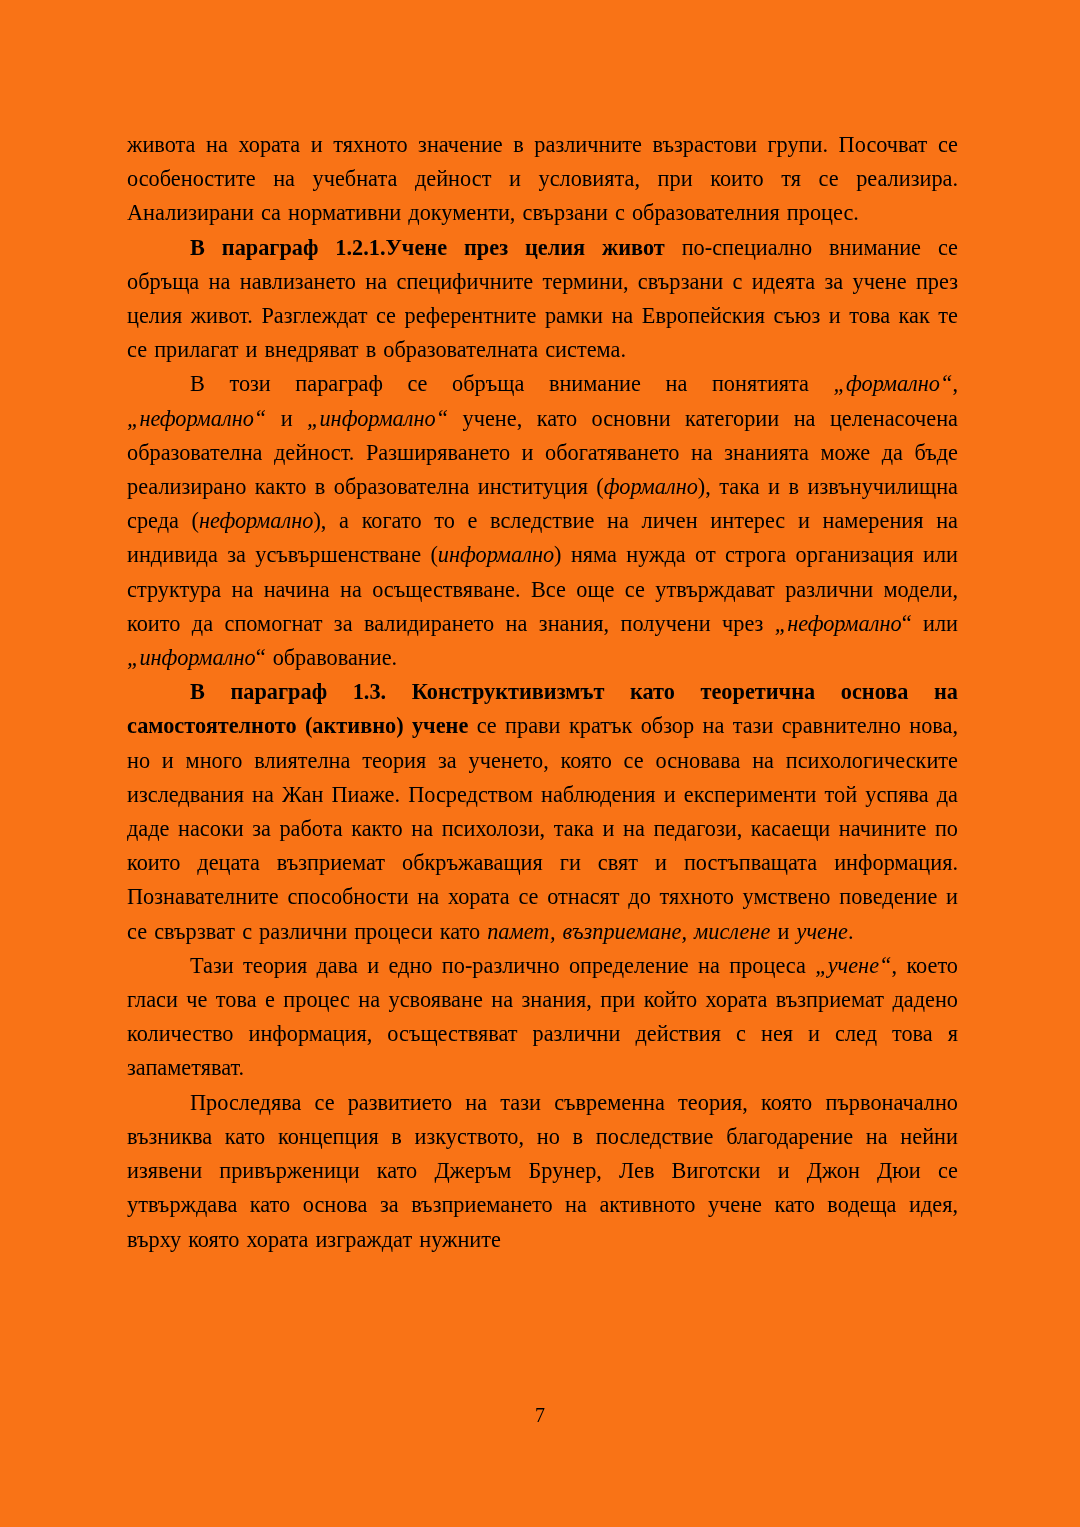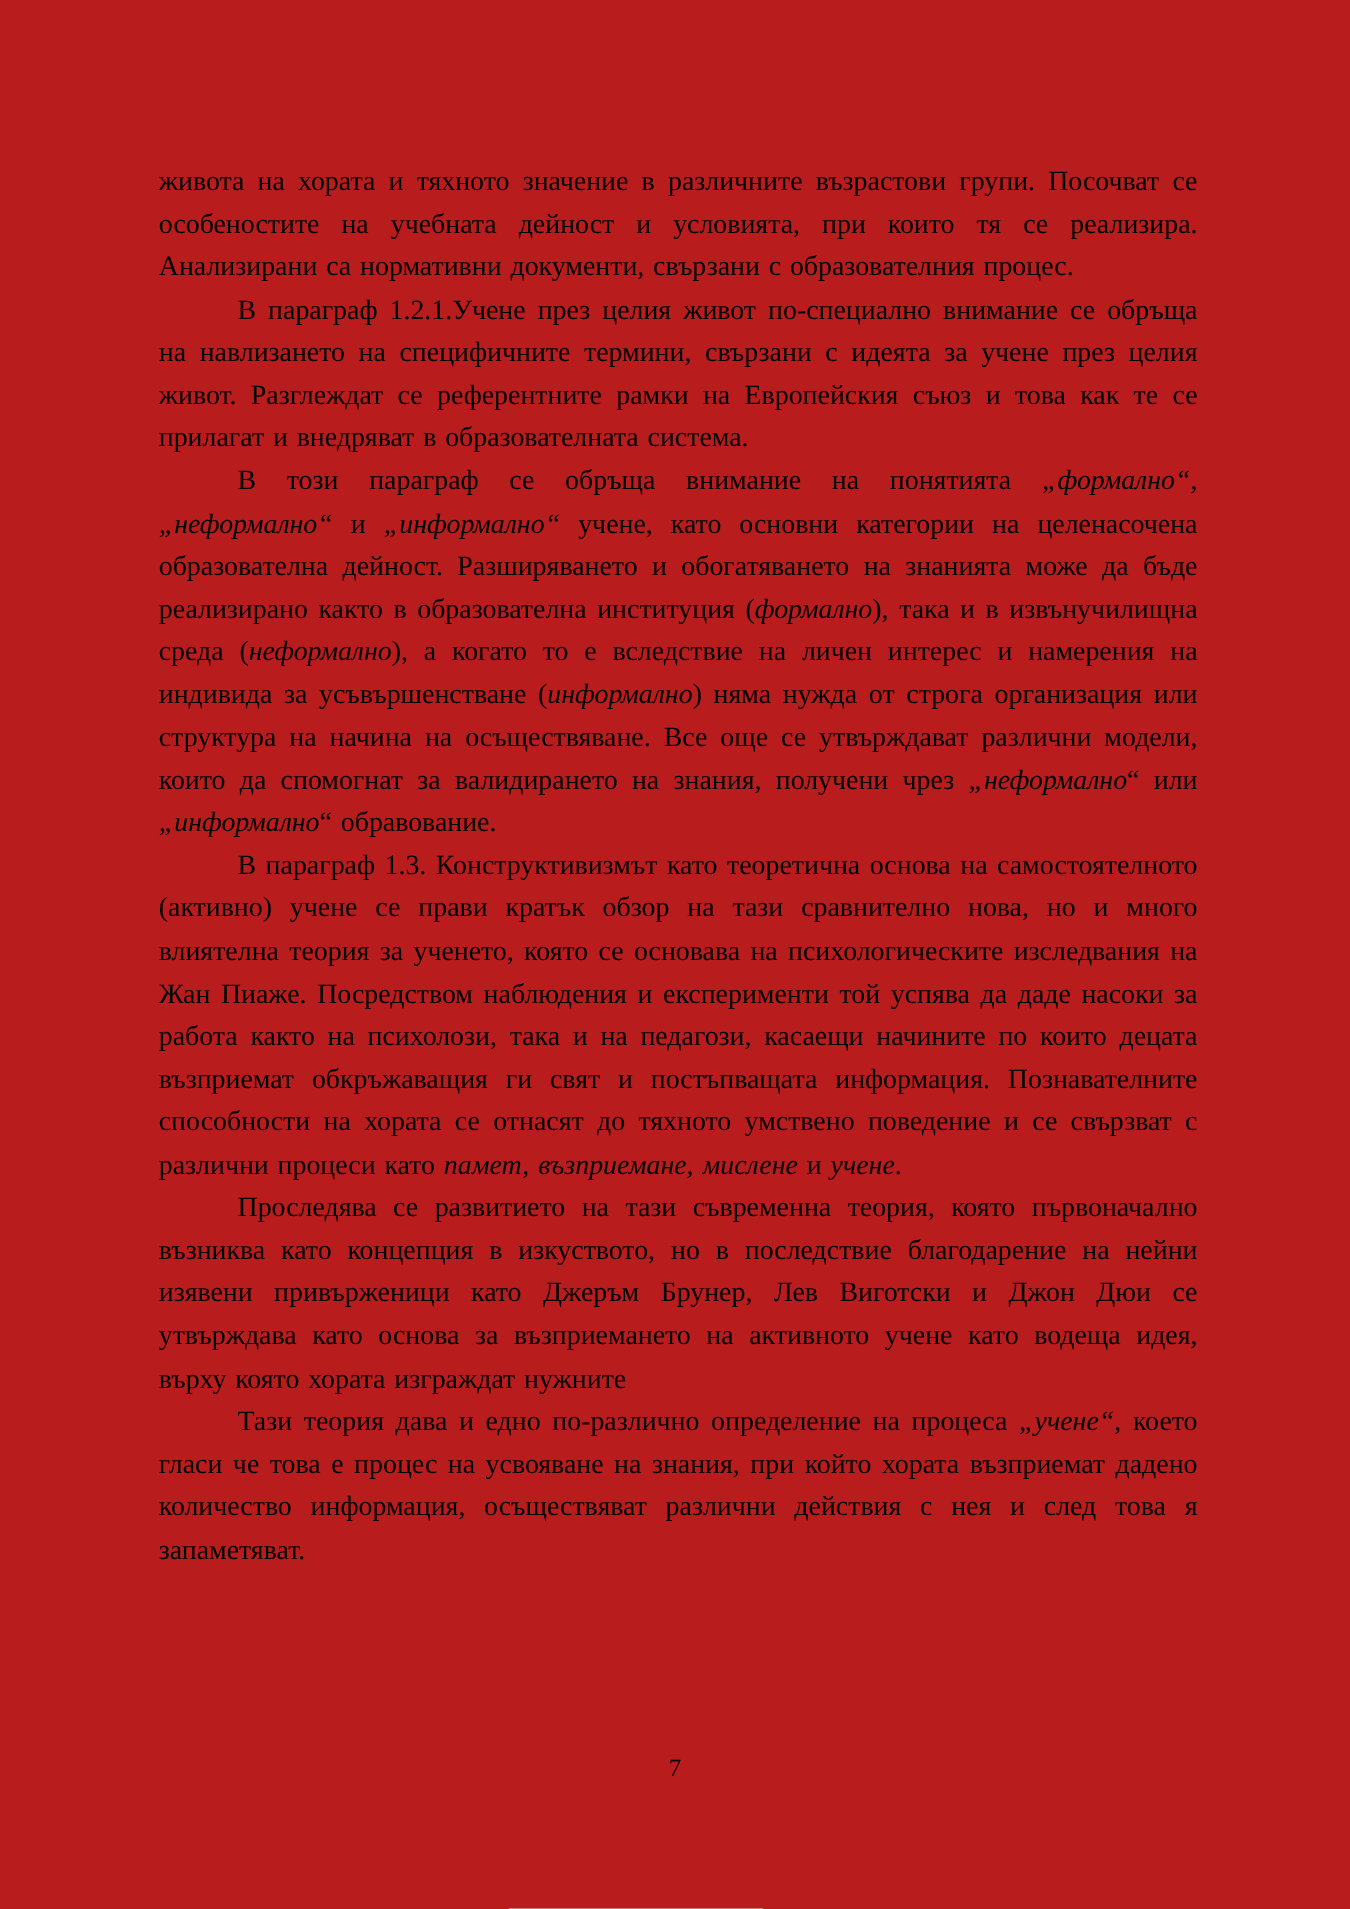--- a/index.html
+++ b/index.html
@@ -4,39 +4,39 @@
 <style>
   html, body {
     margin: 0;
     padding: 0;
     background: #ffffff;
   }
   .page {
     position: relative;
     width: 1080px;
     height: 1527px;
-    background: #b91c1c;
+    background: #f97316;
     box-sizing: border-box;
     padding: 128px 122px 0 127px;
     font-family: "Liberation Serif", "DejaVu Serif", serif;
     color: #000000;
     overflow: hidden;
   }
   .doc-body { width: 831px; }
   p.doc-par {
     margin: 0;
     font-size: 22.3px;
     line-height: 34.2px;
     text-align: justify;
     text-align-last: left;
     word-spacing: 1.5px;
   }
   p.doc-par.indent { text-indent: 63px; }
   .run-n  { font-weight: 400; font-style: normal; }
-  .run-b  { font-weight: 400; font-style: normal; }
+  .run-b  { font-weight: 700; font-style: normal; }
   .run-bi { font-weight: 400; font-style: italic; }
   .page-number {
     position: absolute;
     top: 1404px;
     left: 0;
     width: 1080px;
     text-align: center;
     font-size: 20px;
     font-family: "Liberation Serif", "DejaVu Serif", serif;
     color: #000000;
@@ -44,17 +44,17 @@
 </style>
 </head>
 <body>
 
 <div class="page">
   <div class="doc-body">
       <p class="doc-par"><span class="run-n">живота на хората и тяхното значение в различните възрастови групи. Посочват се особеностите на учебната дейност и условията, при които тя се реализира. Анализирани са нормативни документи, свързани с образователния процес.</span></p>
       <p class="doc-par indent"><span class="run-b">В параграф 1.2.1.Учене през целия живот</span><span class="run-n"> по-специално внимание се обръща на навлизането на специфичните термини, свързани с идеята за учене през целия живот. Разглеждат се референтните рамки на Европейския съюз и това как те се прилагат и внедряват в образователната система.</span></p>
       <p class="doc-par indent"><span class="run-n">В този параграф се обръща внимание на понятията </span><span class="run-bi">„формално“</span><span class="run-n">, </span><span class="run-bi">„неформално“</span><span class="run-n"> и </span><span class="run-bi">„информално“</span><span class="run-n"> учене, като основни категории на целенасочена образователна дейност. Разширяването и обогатяването на знанията може да бъде реализирано както в образователна институция (</span><span class="run-bi">формално</span><span class="run-n">), така и в извънучилищна среда (</span><span class="run-bi">неформално</span><span class="run-n">), а когато то е вследствие на личен интерес и намерения на индивида за усъвършенстване (</span><span class="run-bi">информално</span><span class="run-n">) няма нужда от строга организация или структура на начина на осъществяване. Все още се утвърждават различни модели, които да спомогнат за валидирането на знания, получени чрез </span><span class="run-bi">„неформално</span><span class="run-n">“ или </span><span class="run-bi">„информално</span><span class="run-n">“ обравование.</span></p>
       <p class="doc-par indent"><span class="run-b">В параграф 1.3. Конструктивизмът като теоретична основа на самостоятелното (активно) учене</span><span class="run-n"> се прави кратък обзор на тази сравнително нова, но и много влиятелна теория за ученето, която се основава на психологическите изследвания на Жан Пиаже. Посредством наблюдения и експерименти той успява да даде насоки за работа както на психолози, така и на педагози, касаещи начините по които децата възприемат обкръжаващия ги свят и постъпващата информация. Познавателните способности на хората се отнасят до тяхното умствено поведение и се свързват с различни процеси като </span><span class="run-bi">памет, възприемане, мислене</span><span class="run-n"> и </span><span class="run-bi">учене</span><span class="run-n">.</span></p>
+      <p class="doc-par indent"><span class="run-n">Тази теория дава и едно по-различно определение на процеса </span><span class="run-bi">„учене“</span><span class="run-n">, което гласи че това е процес на усвояване на знания, при който хората възприемат дадено количество информация, осъществяват различни действия с нея и след това я запаметяват.</span></p>
       <p class="doc-par indent"><span class="run-n">Проследява се развитието на тази съвременна теория, която първоначално възниква като концепция в изкуството, но в последствие благодарение на нейни изявени привърженици като Джеръм Брунер, Лев Виготски и Джон Дюи се утвърждава като основа за възприемането на активното учене като водеща идея, върху която хората изграждат нужните</span></p>
-      <p class="doc-par indent"><span class="run-n">Тази теория дава и едно по-различно определение на процеса </span><span class="run-bi">„учене“</span><span class="run-n">, което гласи че това е процес на усвояване на знания, при който хората възприемат дадено количество информация, осъществяват различни действия с нея и след това я запаметяват.</span></p>
     </div>
   <div class="page-number">7</div>
 </div>
 
 </body></html>

